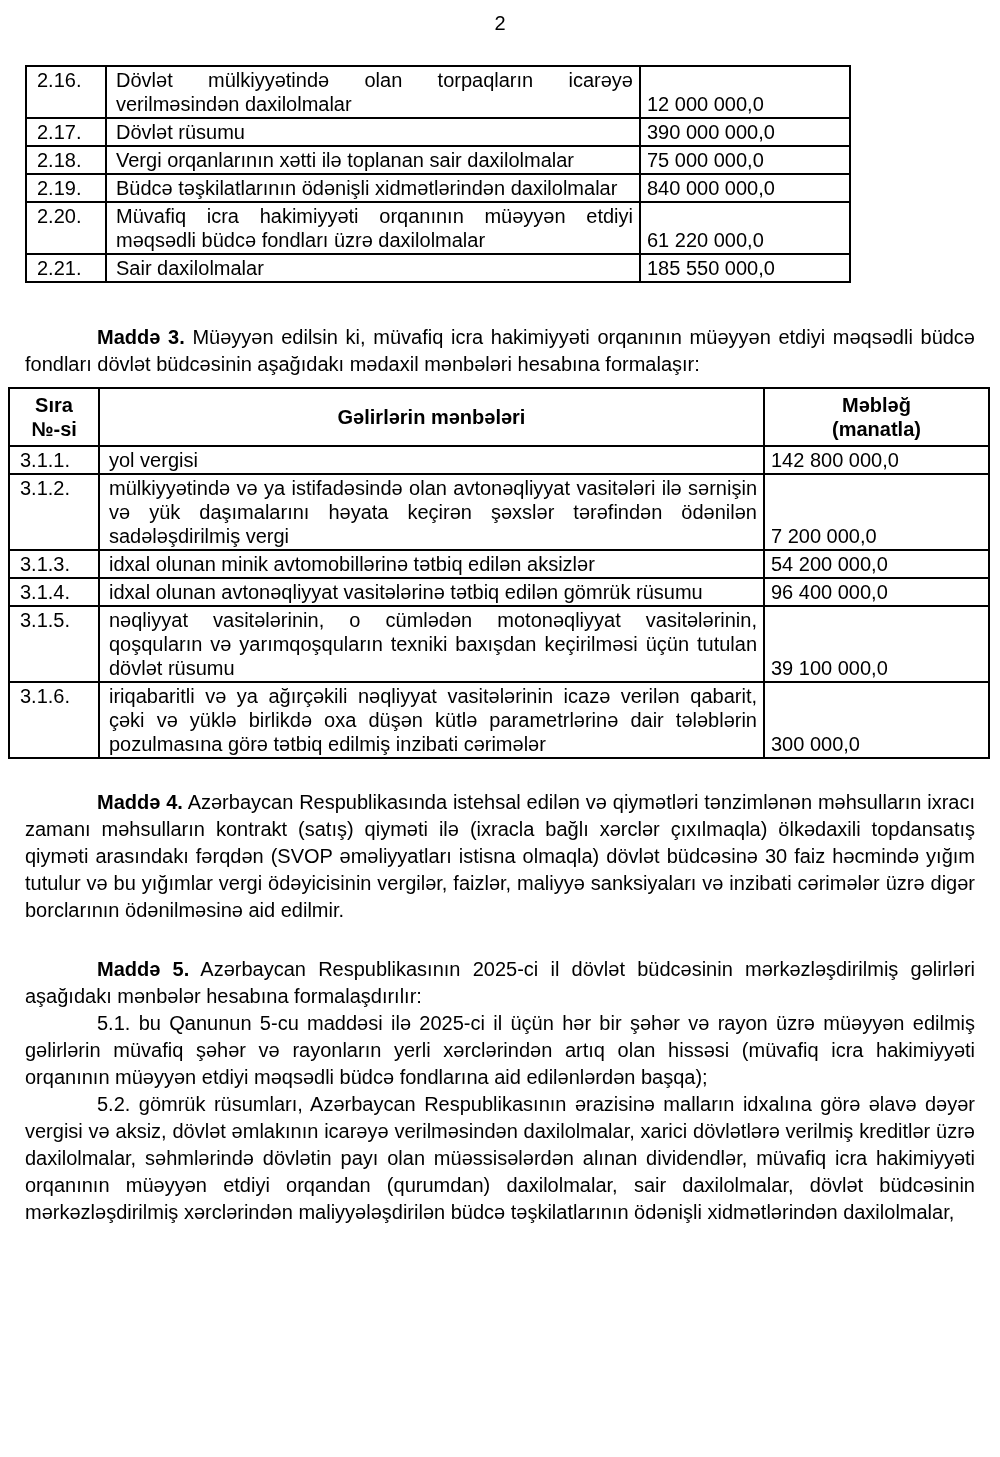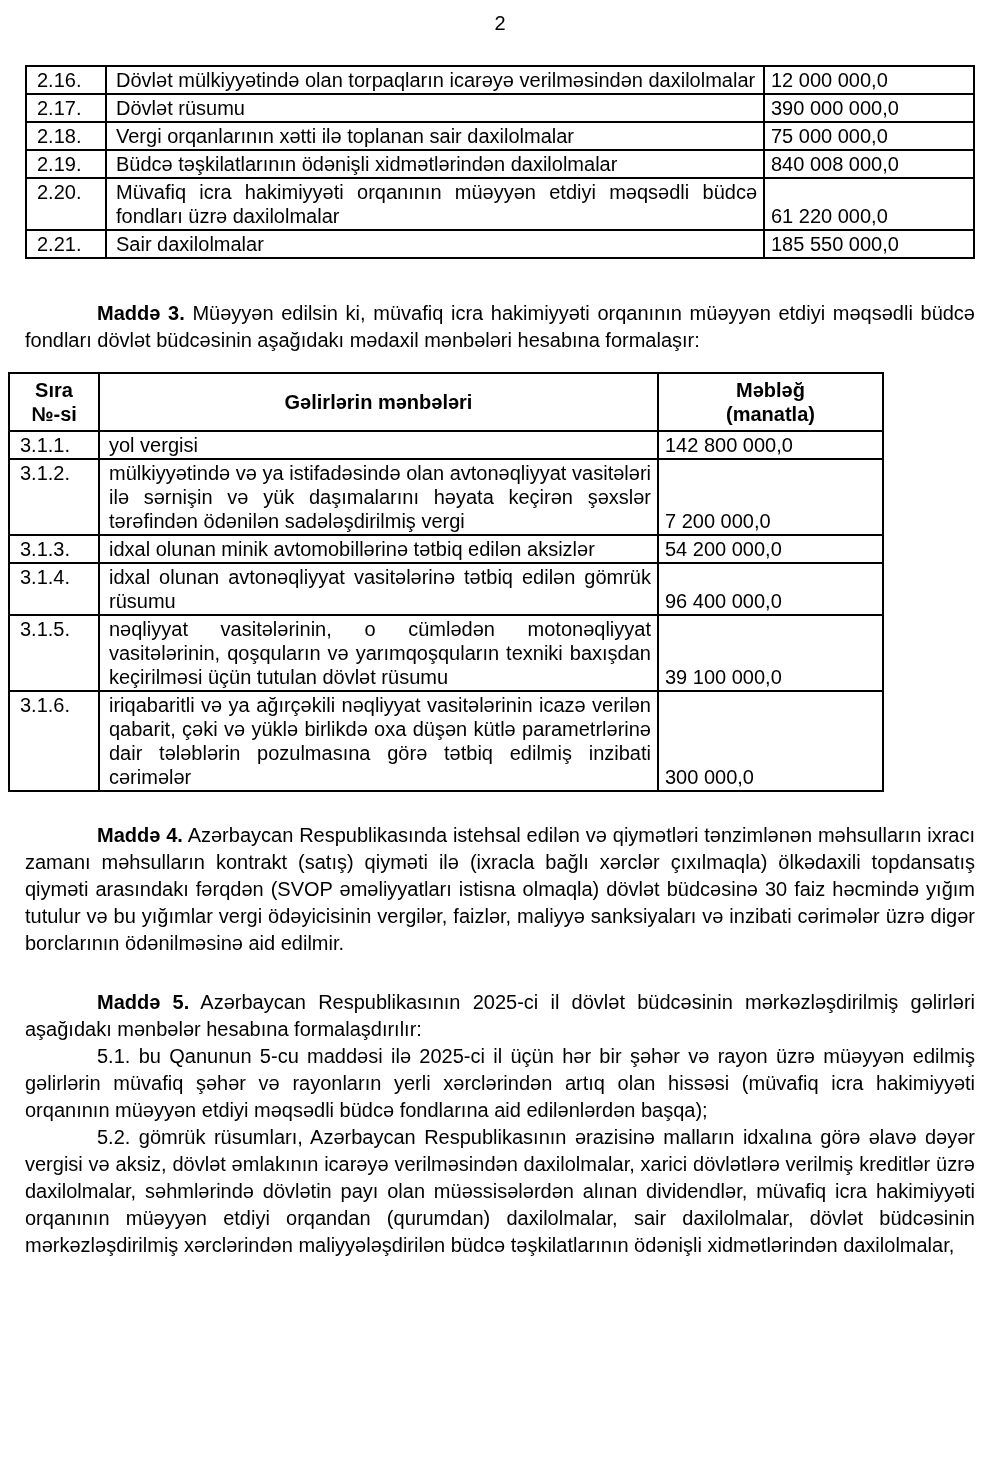--- a/index.html
+++ b/index.html
@@ -18,22 +18,22 @@
   .page-number {
     text-align: center;
     line-height: 27px;
     margin-bottom: 28px;
   }
 
   table {
     border-collapse: collapse;
     table-layout: fixed;
   }
-  .t1 { width: 950px; padding-left: 32px; }
-  .t2 { width: 876px; margin-left: -17px; margin-top: 18px; }
+  .t1 { width: 826px; padding-left: 32px; }
+  .t2 { width: 982px; margin-left: -17px; margin-top: 9px; }
 
   td, th {
     border: 2px solid #000;
     line-height: 24px;
     vertical-align: top;
   }
   td { padding: 1px 6px; }
   th {
     font-weight: bold;
     text-align: center;
@@ -86,21 +86,21 @@
         <td class="c-amt">390 000 000,0</td>
       </tr>
       <tr>
         <td class="c-num">2.18.</td>
         <td class="c-desc">Vergi orqanlarının xətti ilə toplanan sair daxilolmalar</td>
         <td class="c-amt">75 000 000,0</td>
       </tr>
       <tr>
         <td class="c-num">2.19.</td>
         <td class="c-desc">Büdcə təşkilatlarının ödənişli xidmətlərindən daxilolmalar</td>
-        <td class="c-amt">840 008 000,0</td>
+        <td class="c-amt">840 000 000,0</td>
       </tr>
       <tr>
         <td class="c-num">2.20.</td>
         <td class="c-desc">Müvafiq icra hakimiyyəti orqanının müəyyən etdiyi məqsədli büdcə fondları üzrə daxilolmalar</td>
         <td class="c-amt">61 220 000,0</td>
       </tr>
       <tr>
         <td class="c-num">2.21.</td>
         <td class="c-desc">Sair daxilolmalar</td>
         <td class="c-amt">185 550 000,0</td>

